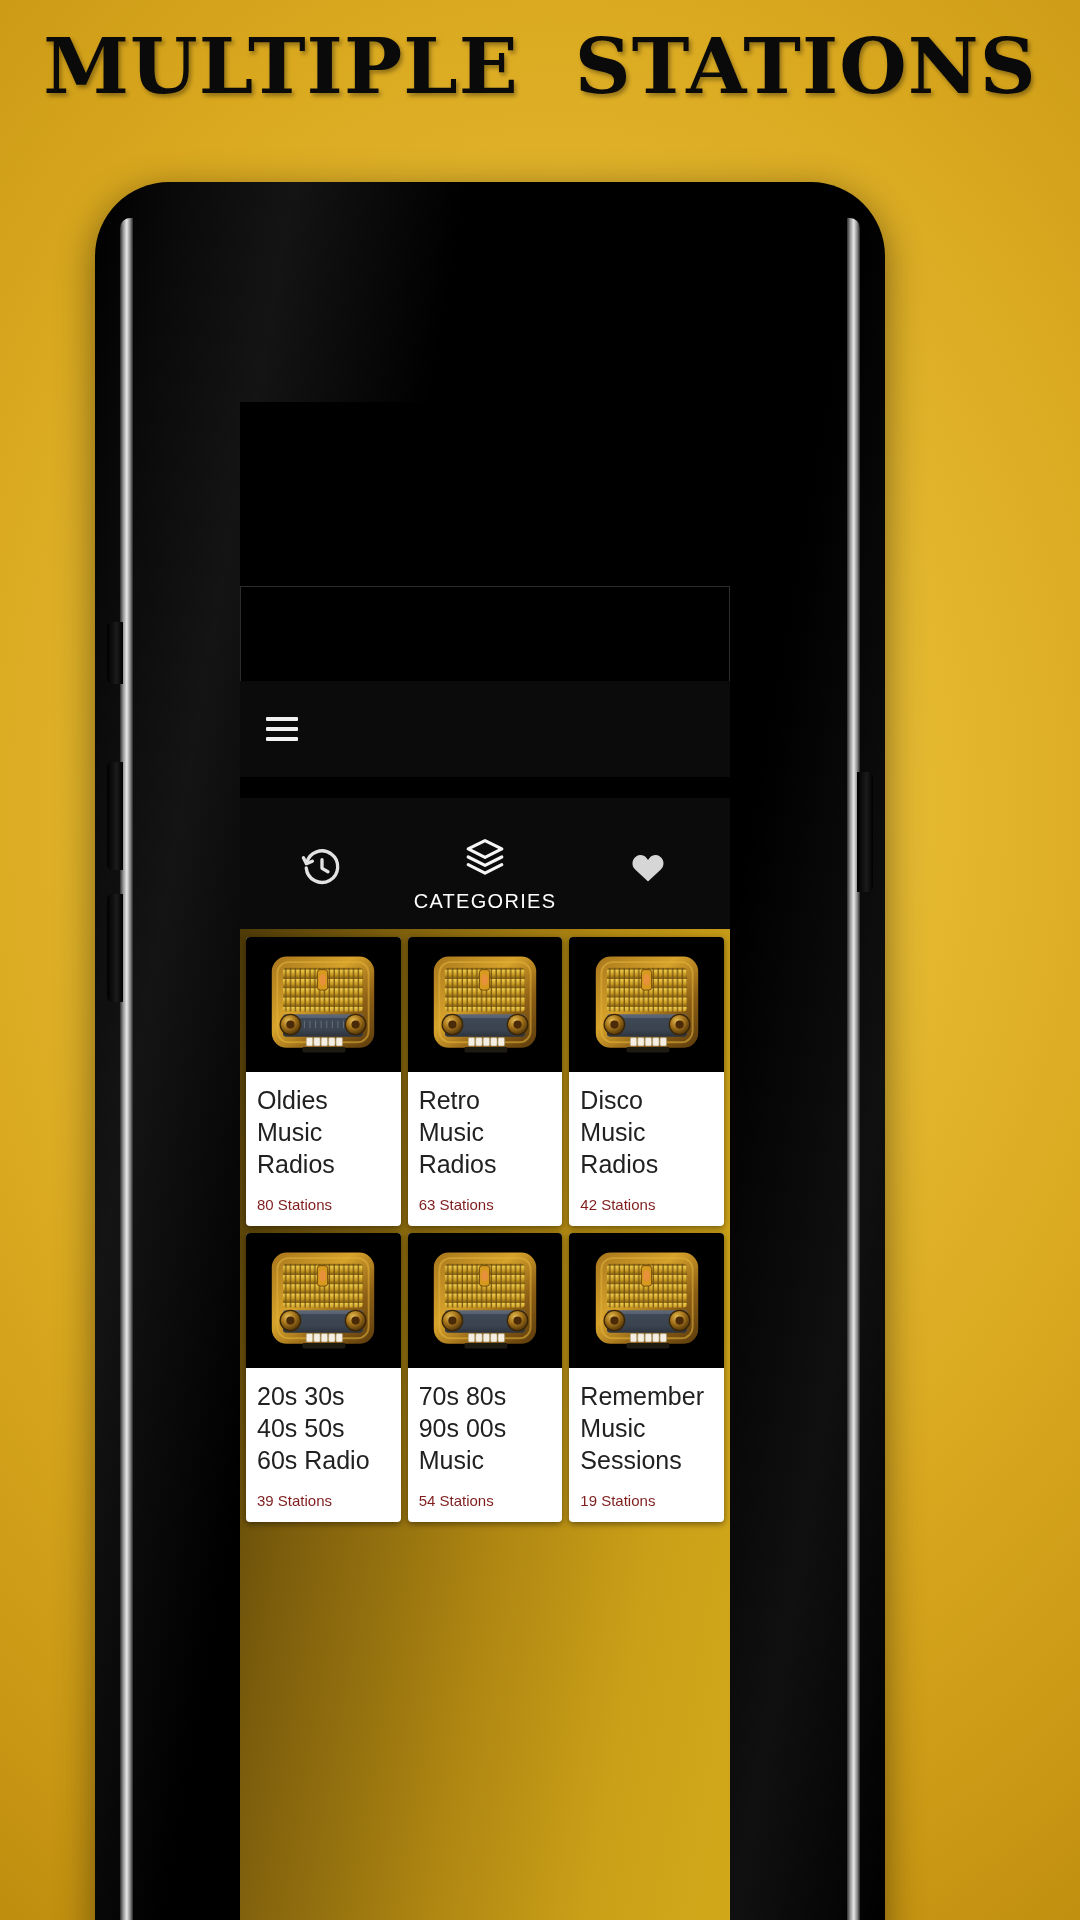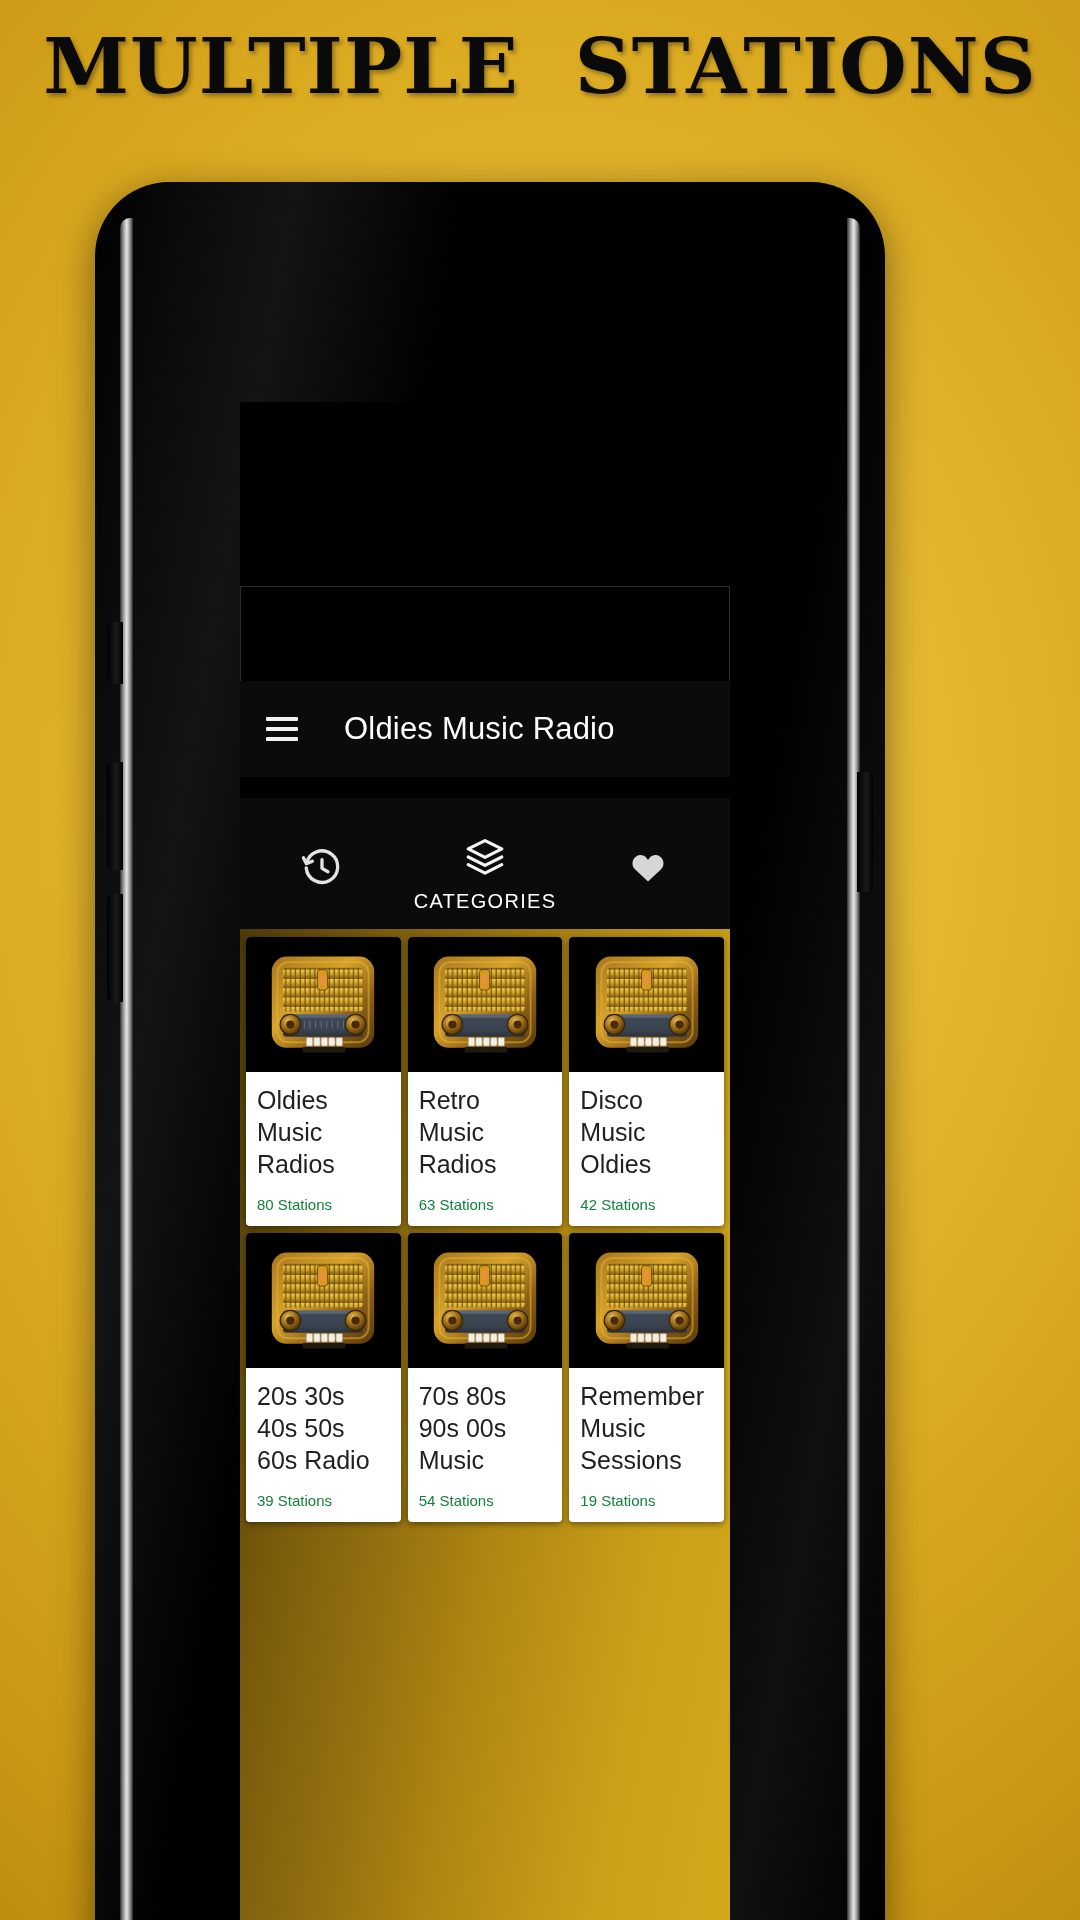--- a/index.html
+++ b/index.html
@@ -141,21 +141,21 @@
     height:135px; background:#000;
     display:flex; align-items:center; justify-content:center;
     position:relative; overflow:hidden;
   }
   .card-body { padding:12px 11px 13px 11px; min-height:98px; display:flex; flex-direction:column; }
   .card-title {
     font-size:25px; color:#212121; line-height:1.28; font-weight:400;
   }
   .card-sub {
     margin-top:auto; padding-top:16px;
-    font-size:15px; color:#15803d;
+    font-size:15px; color:#7f1d1d;
   }
 
   
   .radio { width:112px; height:108px; position:relative; }
   .radio svg { width:100%; height:100%; display:block; }
 </style>
 </head>
 <body>
 
 <div class="banner">
@@ -179,21 +179,20 @@
   <div class="screen">
 
     <div class="ad-slot"></div>
 
     <div class="appbar">
       <div class="hamburger">
         <i></i>
           <i></i>
           <i></i>
       </div>
-      <div class="appbar-title">Oldies Music Radio</div>
     </div>
 
     <div class="tabs">
 
       <div class="tab">
         <span class="ico">
           <svg viewBox="0 0 24 24" fill="none" stroke="#e3e3e3" stroke-width="1.9" stroke-linecap="round" stroke-linejoin="round">
             <path d="M3.2 9.2A9 9 0 1 1 3 12"></path>
             <polyline points="1.4,6.2 3.1,9.5 6.5,8.1"></polyline>
             <polyline points="12,7.3 12,12.2 15.4,14.1"></polyline>
@@ -349,21 +348,21 @@
                     <rect x="50" y="93" width="7" height="9" rx="1.4"></rect>
                   <rect x="58" y="93" width="7" height="9" rx="1.4"></rect>
                     <rect x="66" y="93" width="7" height="9" rx="1.4"></rect>
                   <rect x="74" y="93" width="7" height="9" rx="1.4"></rect>
                 </g>
                 <rect x="38" y="103" width="46" height="6" rx="1.5" fill="#1d1a12"></rect>
               </svg>
             </span>
           </div>
           <div class="card-body">
-            <div class="card-title">Disco Music Oldies</div>
+            <div class="card-title">Disco Music Radios</div>
             <div class="card-sub">42 Stations</div>
           </div>
         </div>
 
         <div class="card">
           <div class="card-img">
             <span class="radio">
               <svg viewBox="0 0 120 116">
                 <rect x="5" y="6" width="110" height="98" rx="16" fill="url(#gWood)"></rect>
                 <rect x="11" y="12" width="98" height="86" rx="12" fill="none" stroke="#e3b43c" stroke-width="2" opacity=".55"></rect>

